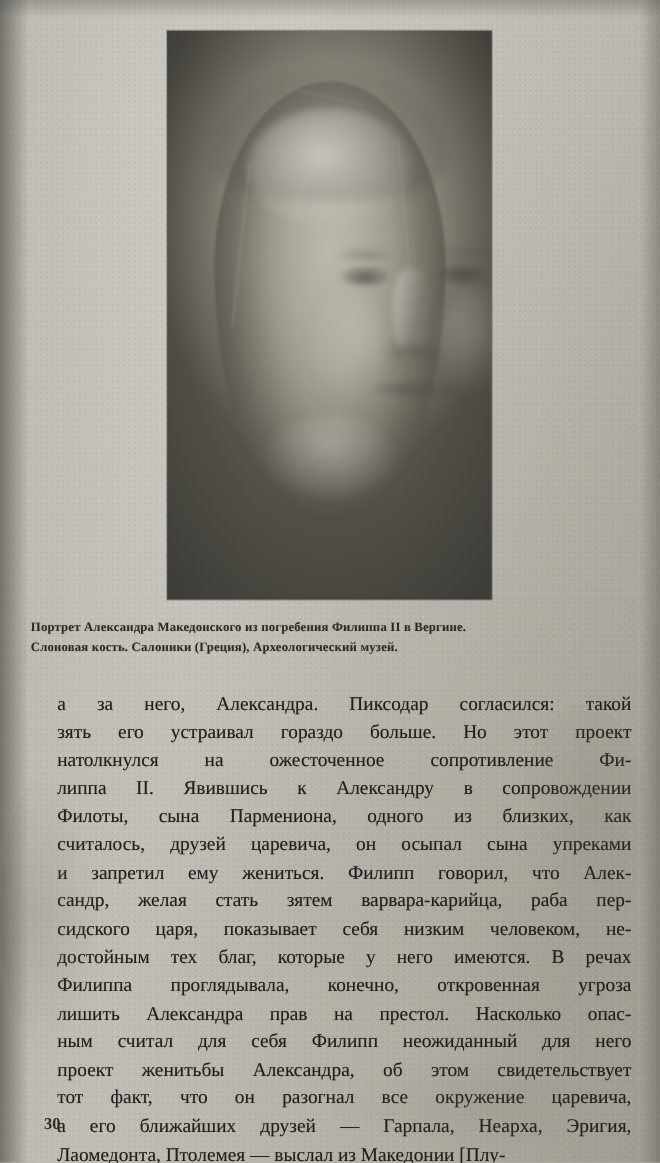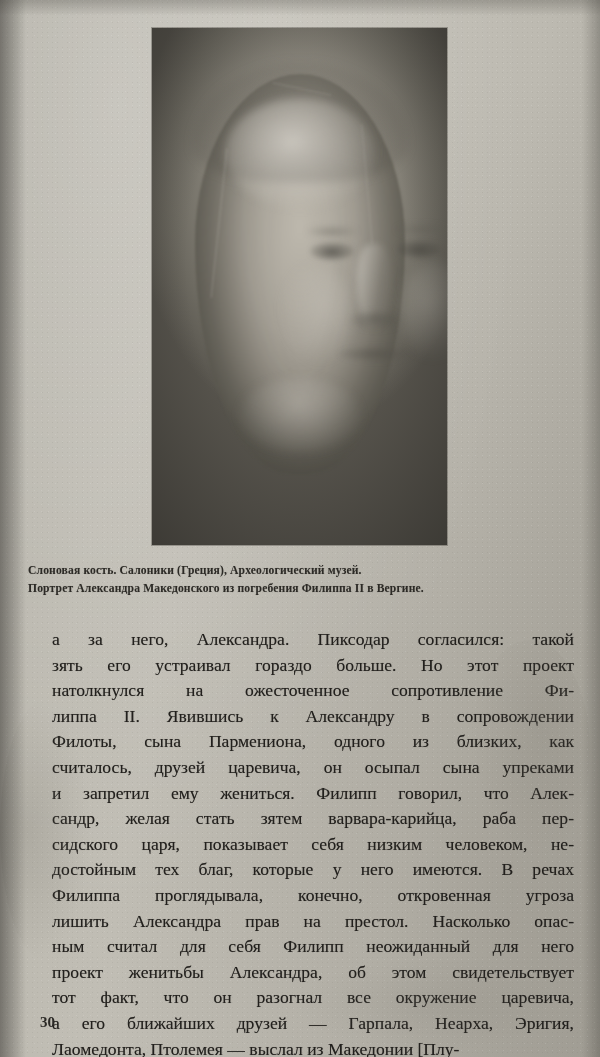--- a/index.html
+++ b/index.html
@@ -282,22 +282,22 @@
     <div class="nose-shadow"></div>
     <div class="mouth"></div>
     <div class="chin"></div>
     <div class="scratch" style="left:66px; top:120px; width:2px; height:150px; transform:rotate(6deg); opacity:.35;"></div>
     <div class="scratch" style="left:214px; top:96px; width:2px; height:120px; transform:rotate(-5deg); opacity:.25;"></div>
     <div class="scratch" style="left:120px; top:60px; width:60px; height:2px; transform:rotate(12deg); opacity:.28;"></div>
     <div class="plate-vignette"></div>
   </div>
 
   <div class="caption">
+    <div class="line">Портрет Александра Македонского из погребения Филиппа II в Вергине.</div>
     <div class="line">Слоновая кость. Салоники (Греция), Археологический музей.</div>
-    <div class="line">Портрет Александра Македонского из погребения Филиппа II в Вергине.</div>
   </div>
 
   <div class="body-text">
     <p>
       <span class="ln">а за него, Александра. Пиксодар согласился: такой</span>
       <span class="ln">зять его устраивал гораздо больше. Но этот проект</span>
       <span class="ln">натолкнулся на ожесточенное сопротивление Фи-</span>
       <span class="ln">липпа II. Явившись к Александру в сопровождении</span>
       <span class="ln">Филоты, сына Пармениона, одного из близких, как</span>
       <span class="ln">считалось, друзей царевича, он осыпал сына упреками</span>

